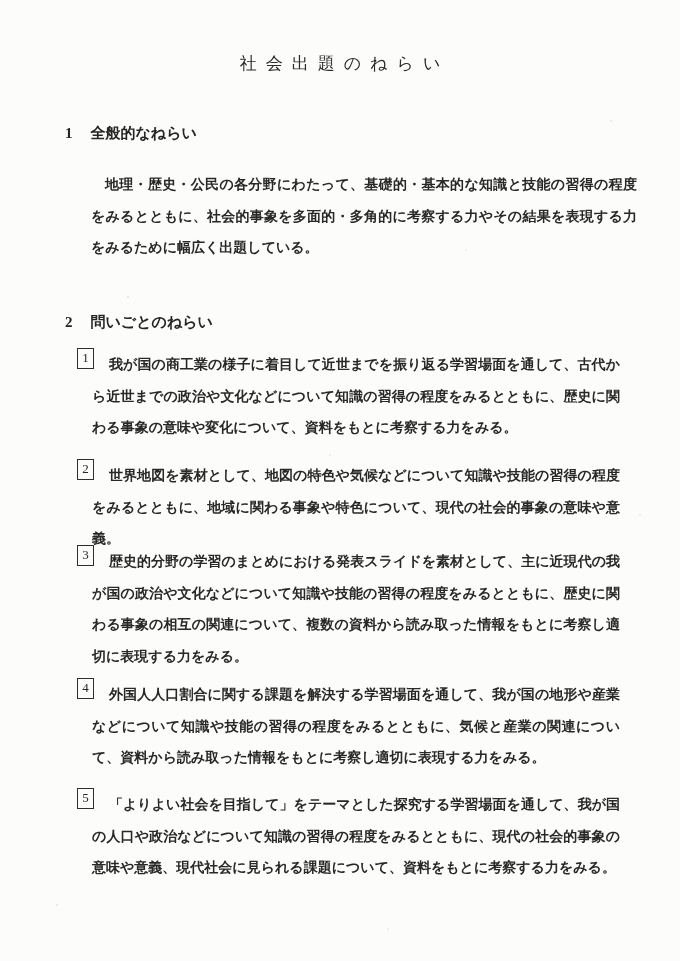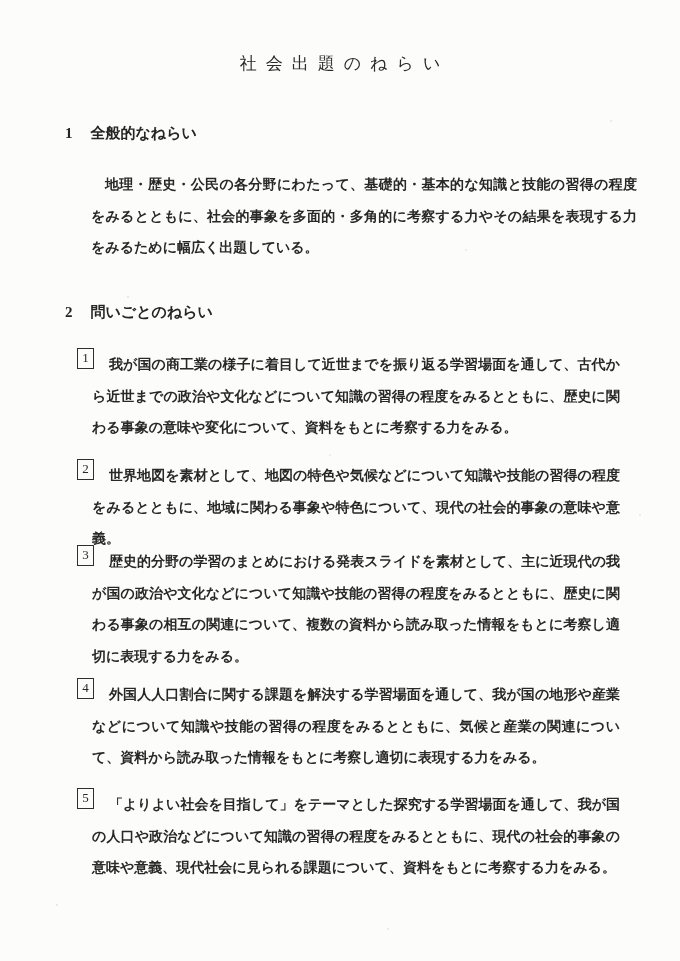--- a/index.html
+++ b/index.html
@@ -40,21 +40,21 @@
   }
   .sec-heading {
     position: absolute;
     left: 65px;
     font-size: 15px;
     font-weight: 600;
     color: #252525;
     white-space: nowrap;
   }
   #sec1-heading { top: 124px; }
-  #sec2-heading { top: 303px; }
+  #sec2-heading { top: 313px; }
   .sec-num {
     display: inline-block;
     margin-right: 18px;
   }
   .body-para {
     position: absolute;
     left: 72px;
     top: 155px;
     width: 546px;
     font-size: 14px;

